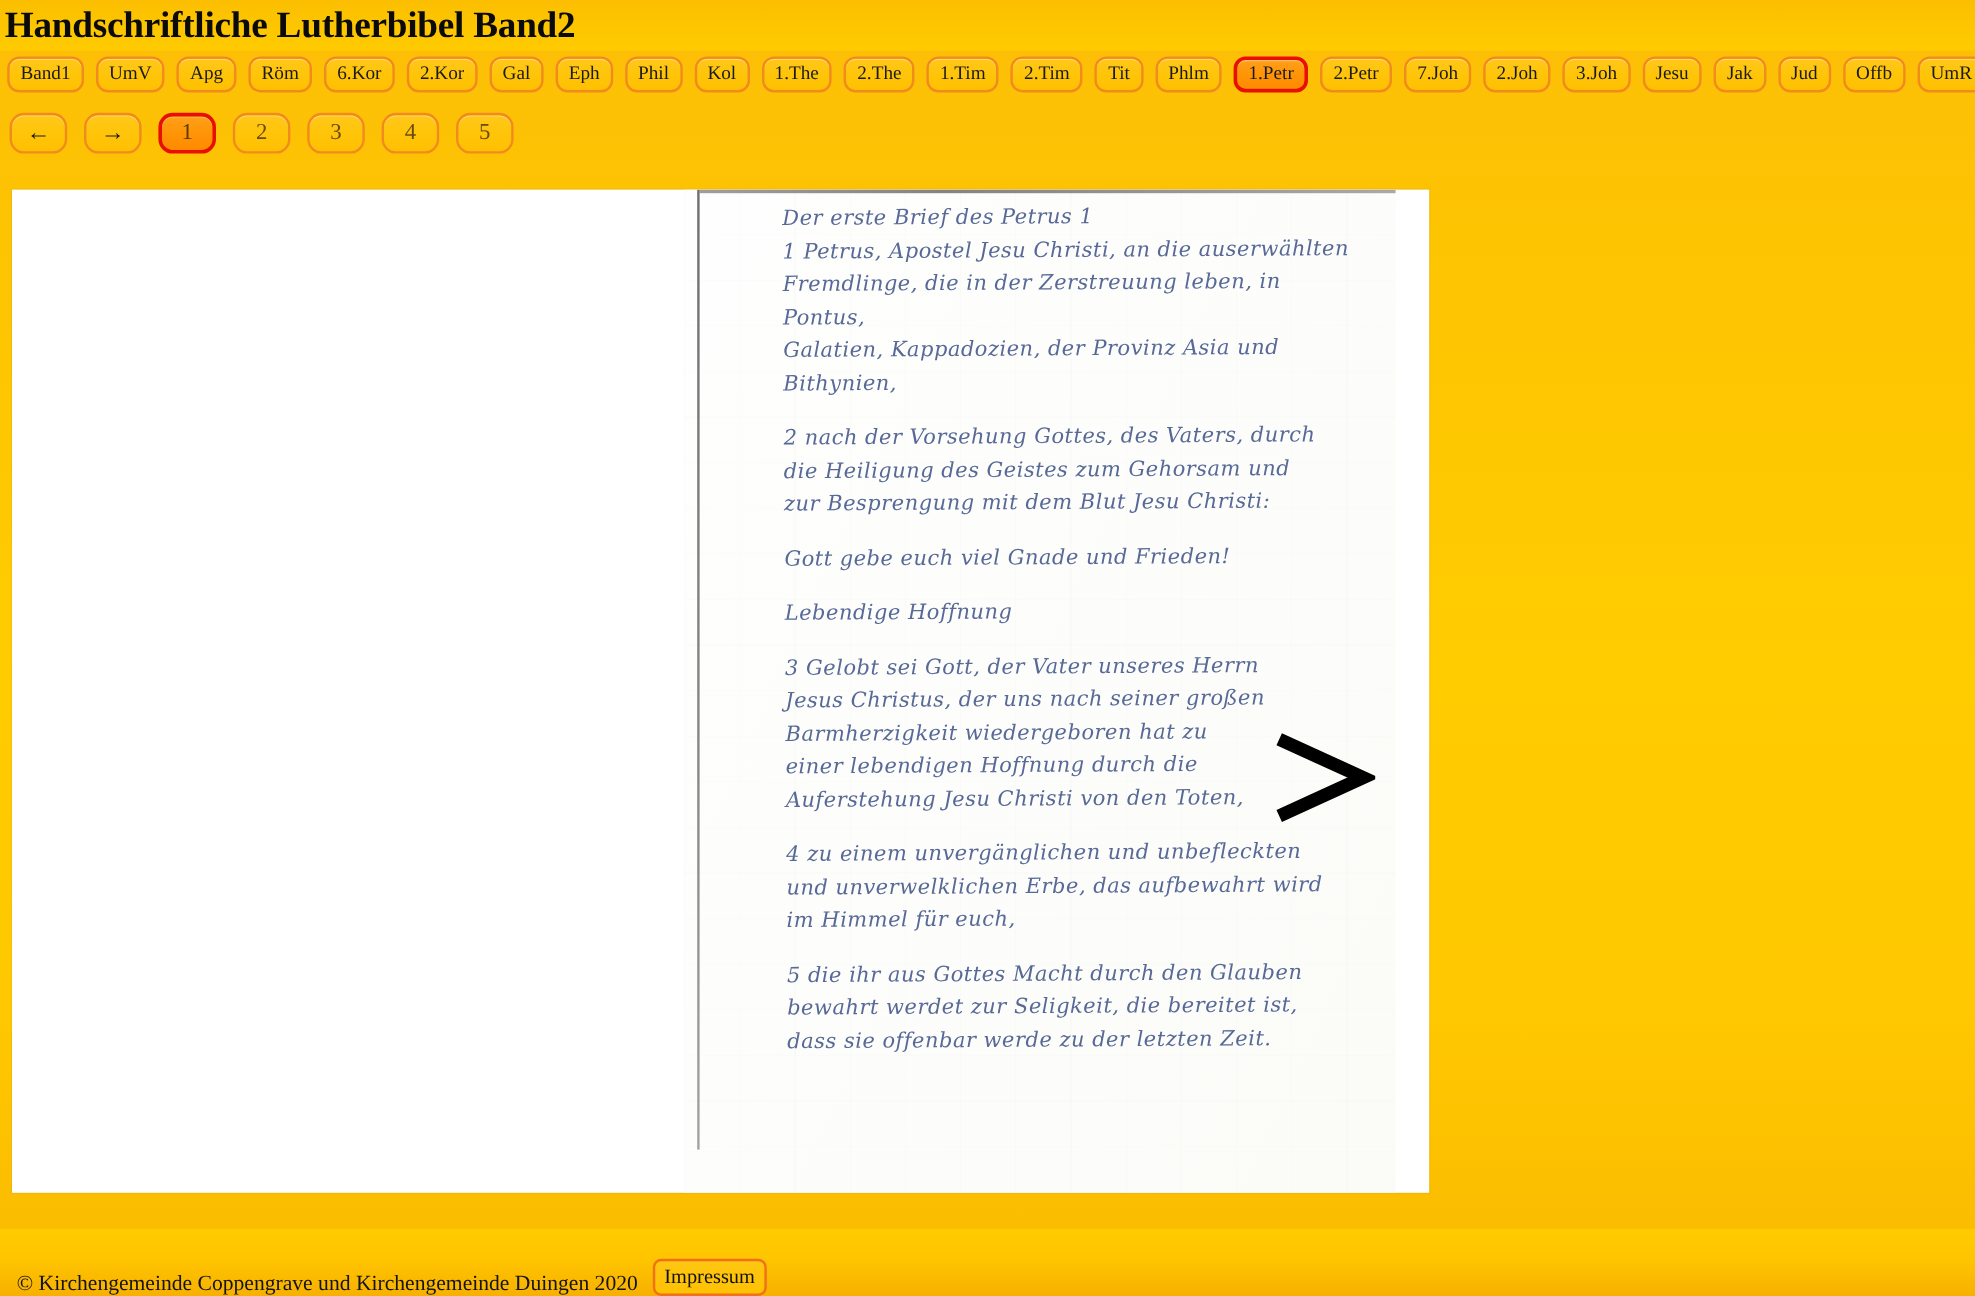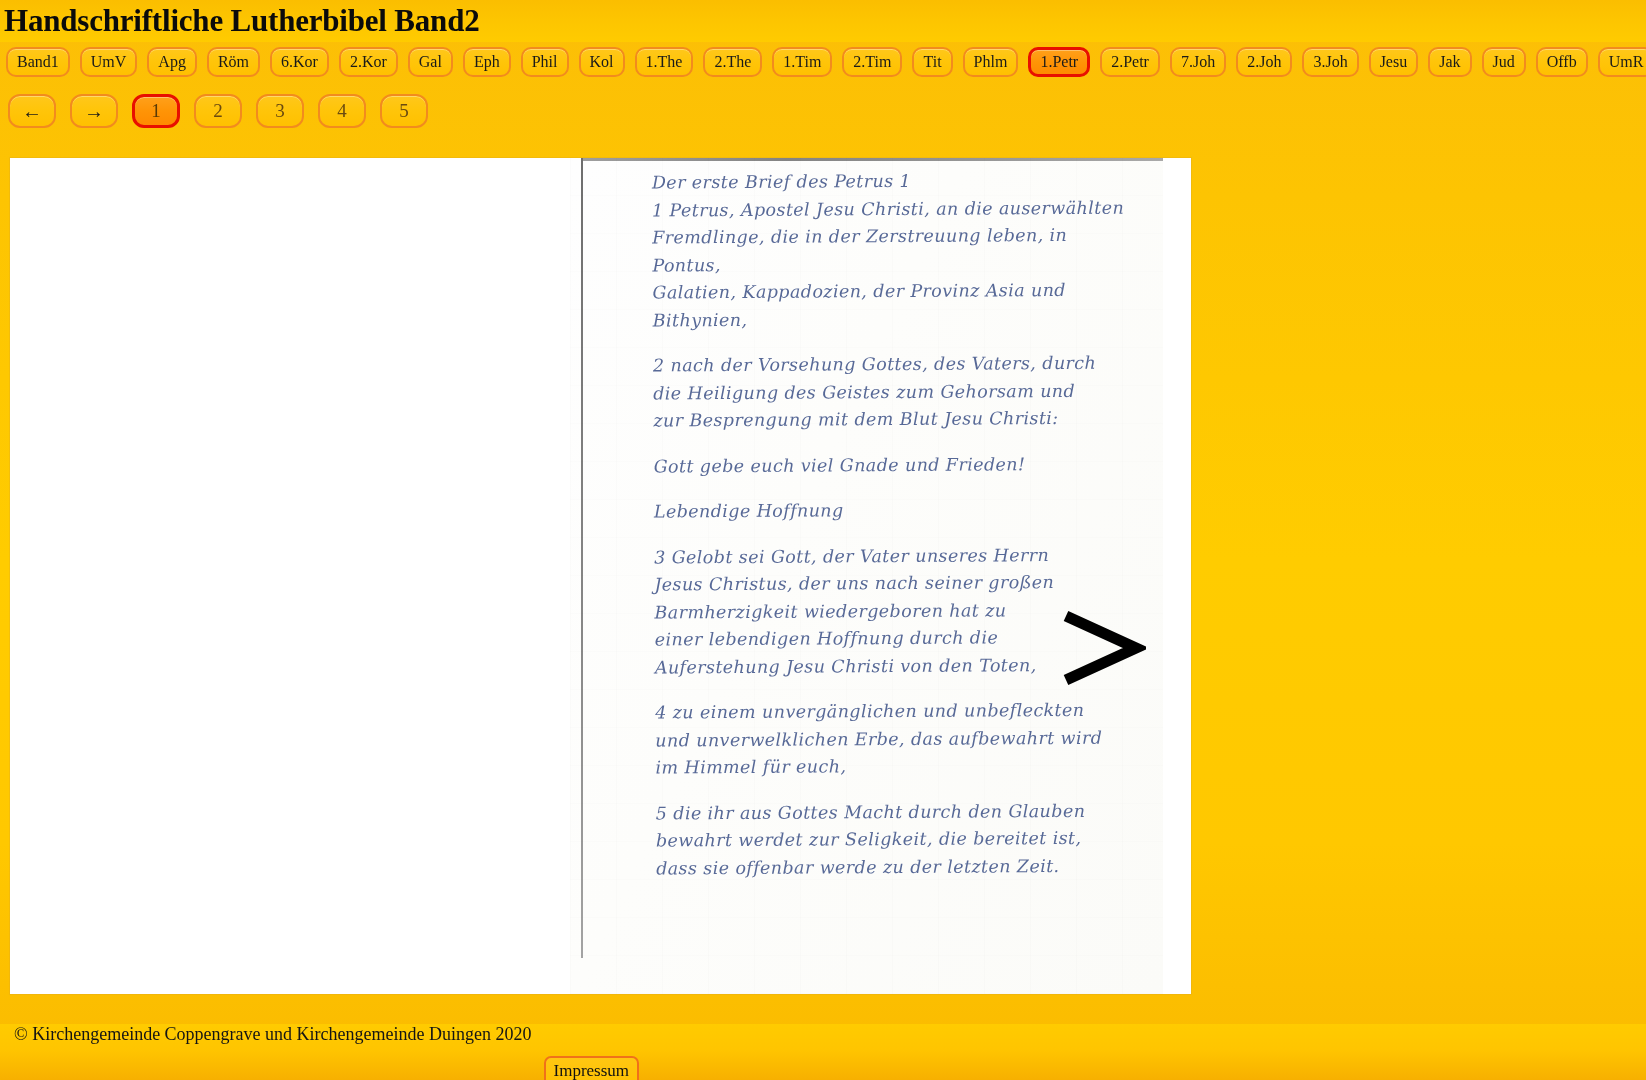--- a/index.html
+++ b/index.html
@@ -134,21 +134,21 @@
     position: absolute;
     left: 1048px; top: 452px;
     width: 88px; height: 76px;
     cursor: pointer;
   }
 
   
   #footer {
     position: absolute; left: 0; bottom: 0; width: 1646px; height: 56px;
     background: linear-gradient(180deg,#FFCB00 0%, #FFC500 45%, #F7B000 100%);
-    display: flex; align-items: flex-start;
+    display: flex; align-items: flex-end;
     padding-left: 14px;
   }
   #footer .copy {
     font-family: "Liberation Serif","DejaVu Serif",serif;
     font-size: 18px;
     color: #141414;
     white-space: nowrap;
   }
   #impressum {
     margin-left: 12px;

